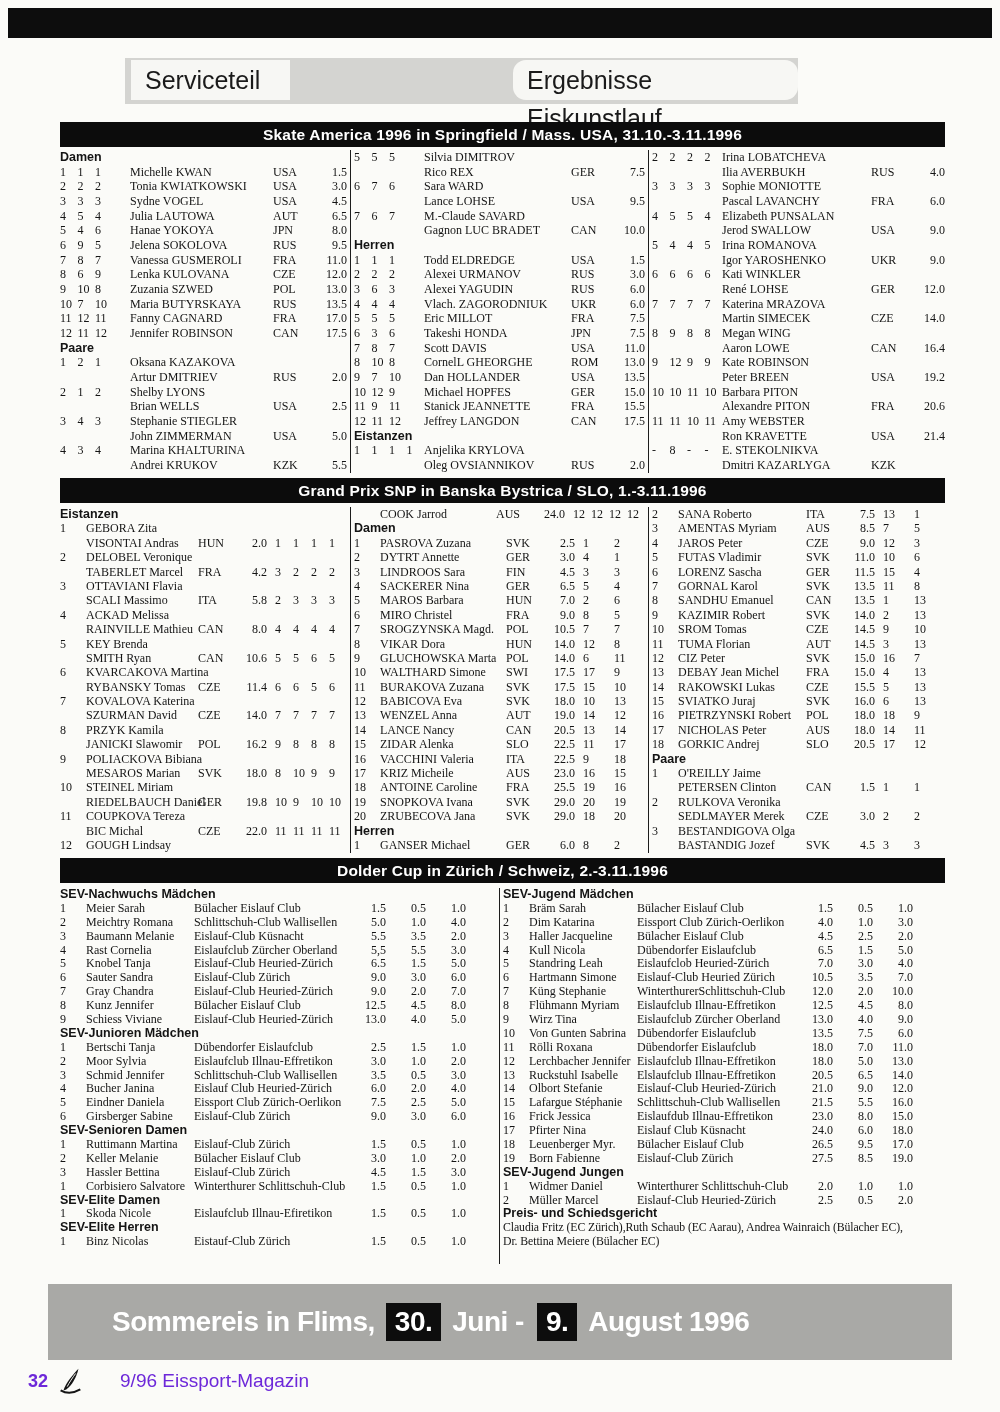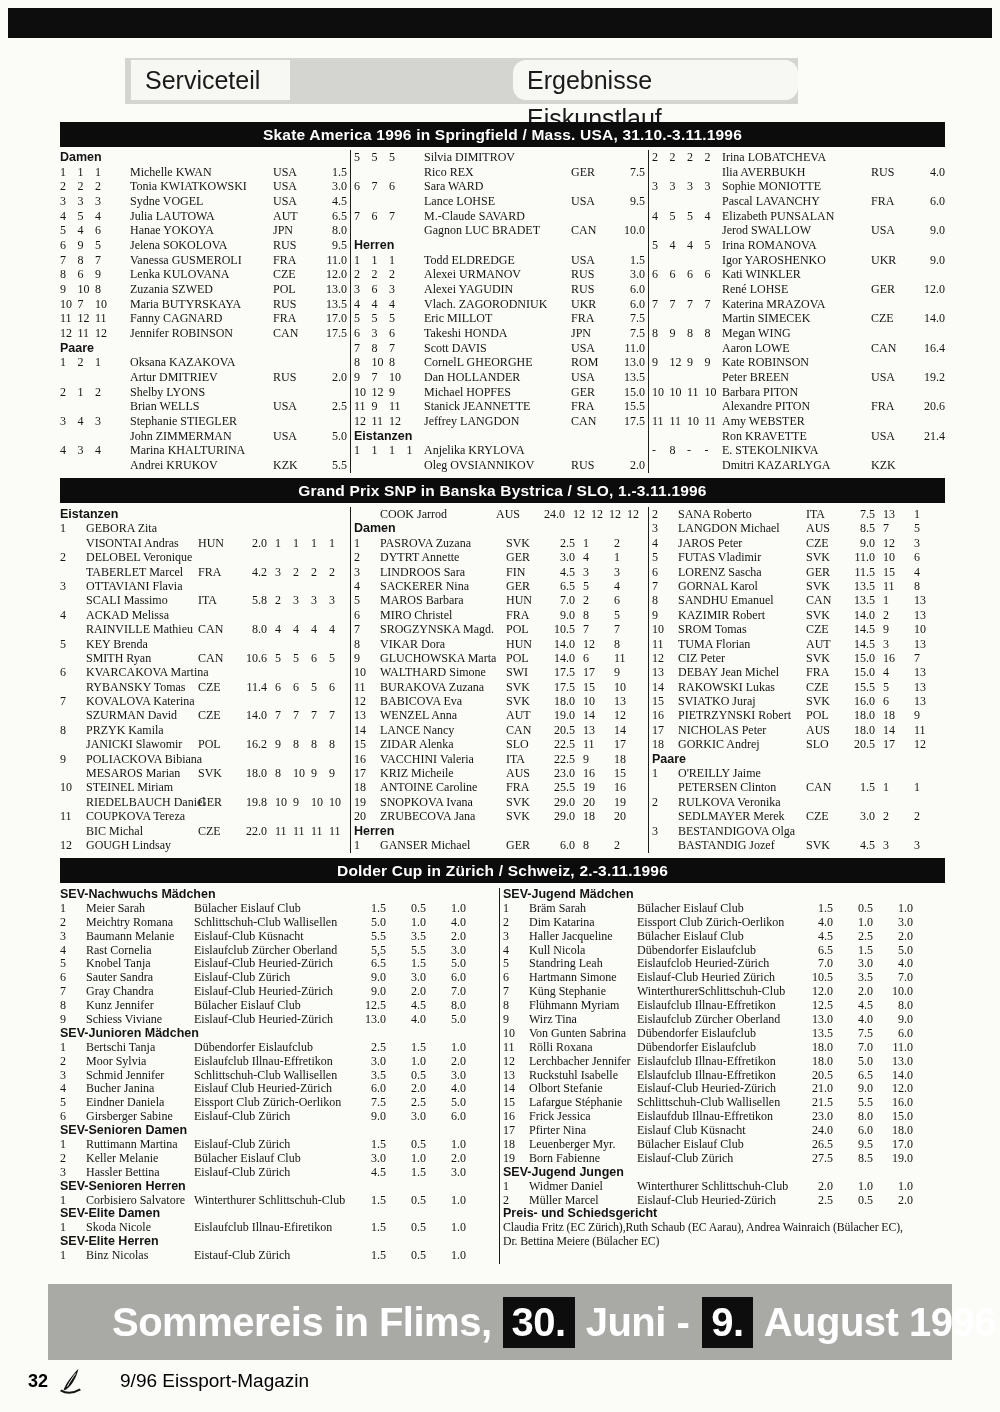--- a/index.html
+++ b/index.html
@@ -44,26 +44,26 @@
   .drow{padding-right:30px;}
   .dr{flex:none;width:26px;}
   .dn{flex:none;width:108px;white-space:nowrap;}
   .dc{flex:1;min-width:0;white-space:nowrap;}
   .dv{flex:none;width:40px;text-align:right;}
   .para{font-size:11.8px;letter-spacing:-.1px;}
   .pline{height:13.9px;line-height:13.9px;white-space:nowrap;}
   
   .promo{position:absolute;left:48px;top:1284px;width:904px;height:76px;background:#a9a9a6;color:#fff;
          display:flex;align-items:center;padding-left:64px;box-sizing:border-box;
-         font-family:"Liberation Sans",sans-serif;font-weight:bold;font-size:40px;letter-spacing:-.5px;white-space:nowrap;}
+         font-family:"Liberation Sans",sans-serif;font-weight:bold;font-size:28px;letter-spacing:-.5px;white-space:nowrap;}
   .pbox{background:#0d0d0d;color:#fff;padding:3px 9px;margin:0 11px;}
   .pmid{margin-right:2px;}
   
   .footer{position:absolute;left:28px;top:1366px;display:flex;align-items:center;gap:7px;
-          font-family:"Liberation Sans",sans-serif;color:#000000;}
+          font-family:"Liberation Sans",sans-serif;color:#6d28d9;}
   .fpage{font-weight:bold;font-size:18px;}
   .ftext{font-size:19px;margin-left:28px;}
 </style>
 </head>
 <body>
 
 <div class="page">
   <div class="topbar"></div>
 
   <div class="masthead">
@@ -714,21 +714,21 @@
       <div class="col c2">
         <div class="row gprow">
           <span class="gr">2</span>
           <span class="gn">SANA Roberto</span>
           <span class="gc">ITA</span>
           <span class="gp2">7.5</span>
           <span class="gpl pl2"><span class="pn">13</span><span class="pn">1</span></span>
         </div>
         <div class="row gprow">
           <span class="gr">3</span>
-          <span class="gn">LANGDON Michael</span>
+          <span class="gn">AMENTAS Myriam</span>
           <span class="gc">AUS</span>
           <span class="gp2">8.5</span>
           <span class="gpl pl2"><span class="pn">7</span><span class="pn">5</span></span>
         </div>
         <div class="row gprow">
           <span class="gr">4</span>
           <span class="gn">JAROS Peter</span>
           <span class="gc">CZE</span>
           <span class="gp2">9.0</span>
           <span class="gpl pl2"><span class="pn">12</span><span class="pn">3</span></span>
@@ -1011,21 +1011,20 @@
           <span class="dv">2.0</span>
         </div>
         <div class="row drow">
           <span class="dr">3</span>
           <span class="dn">Hassler Bettina</span>
           <span class="dc">Eislauf-Club Zürich</span>
           <span class="dv">4.5</span>
           <span class="dv">1.5</span>
           <span class="dv">3.0</span>
         </div>
-        <div class="ghead"><span>SEV-Senioren Herren</span></div>
         <div class="row drow">
           <span class="dr">1</span>
           <span class="dn">Corbisiero Salvatore</span>
           <span class="dc">Winterthurer Schlittschuh-Club</span>
           <span class="dv">1.5</span>
           <span class="dv">0.5</span>
           <span class="dv">1.0</span>
         </div>
         <div class="ghead"><span>SEV-Elite Damen</span></div>
         <div class="row drow">

